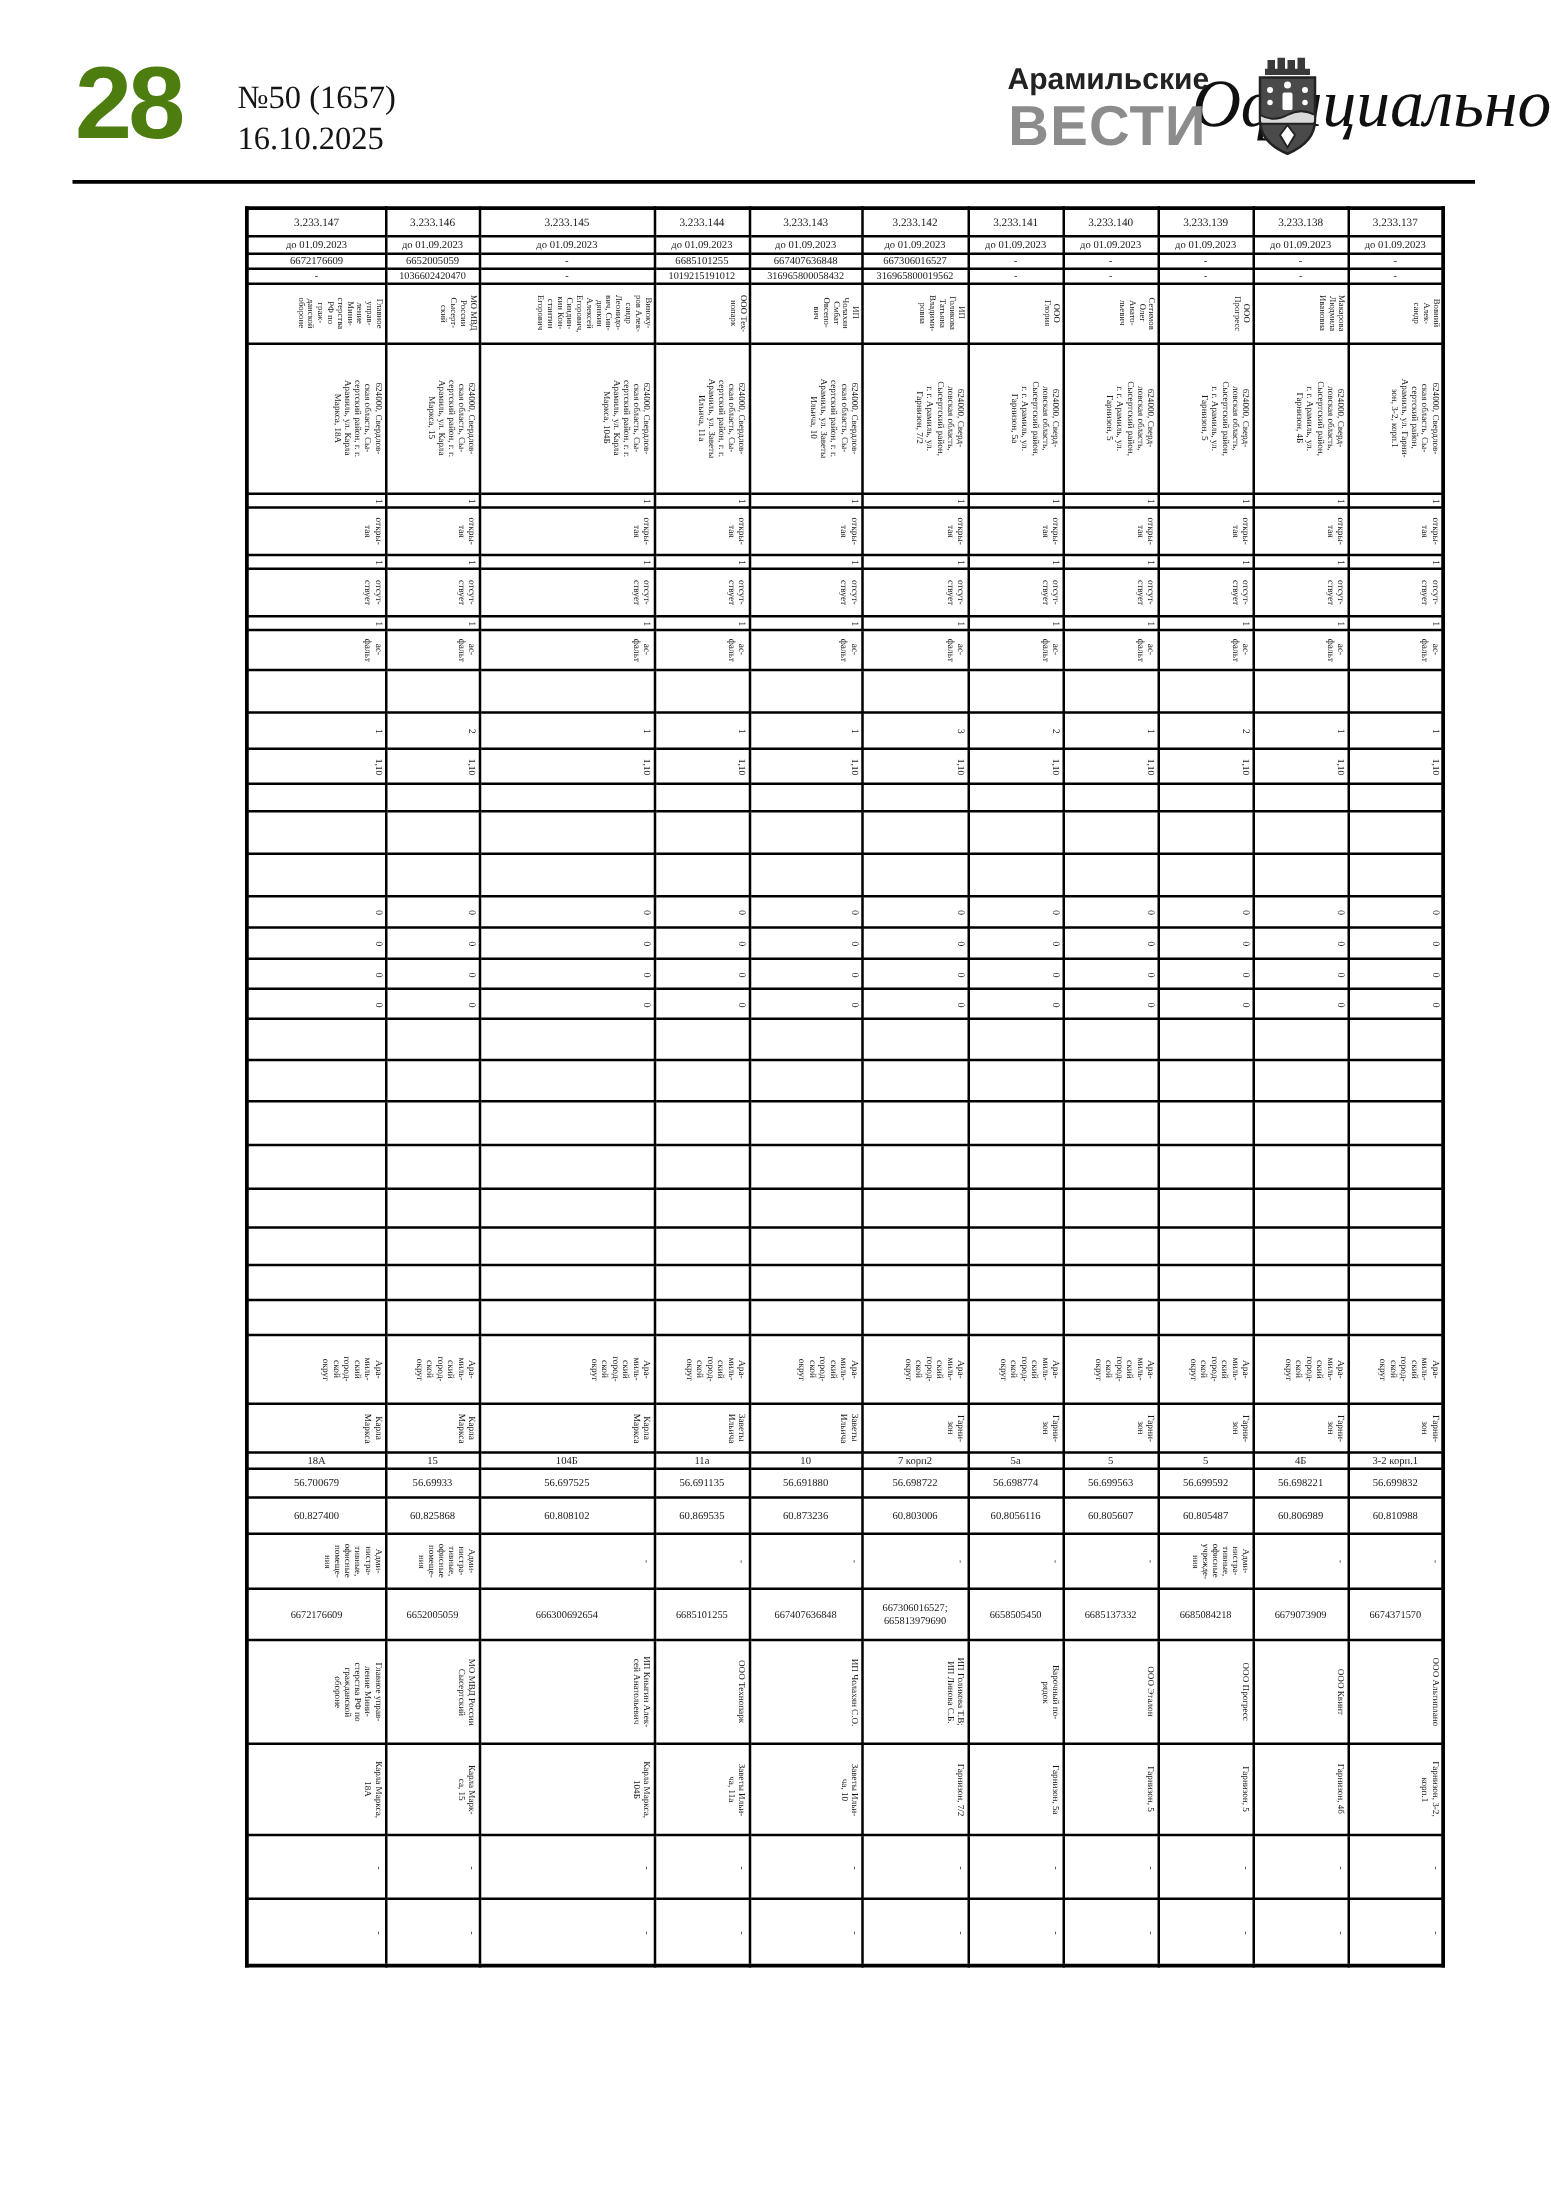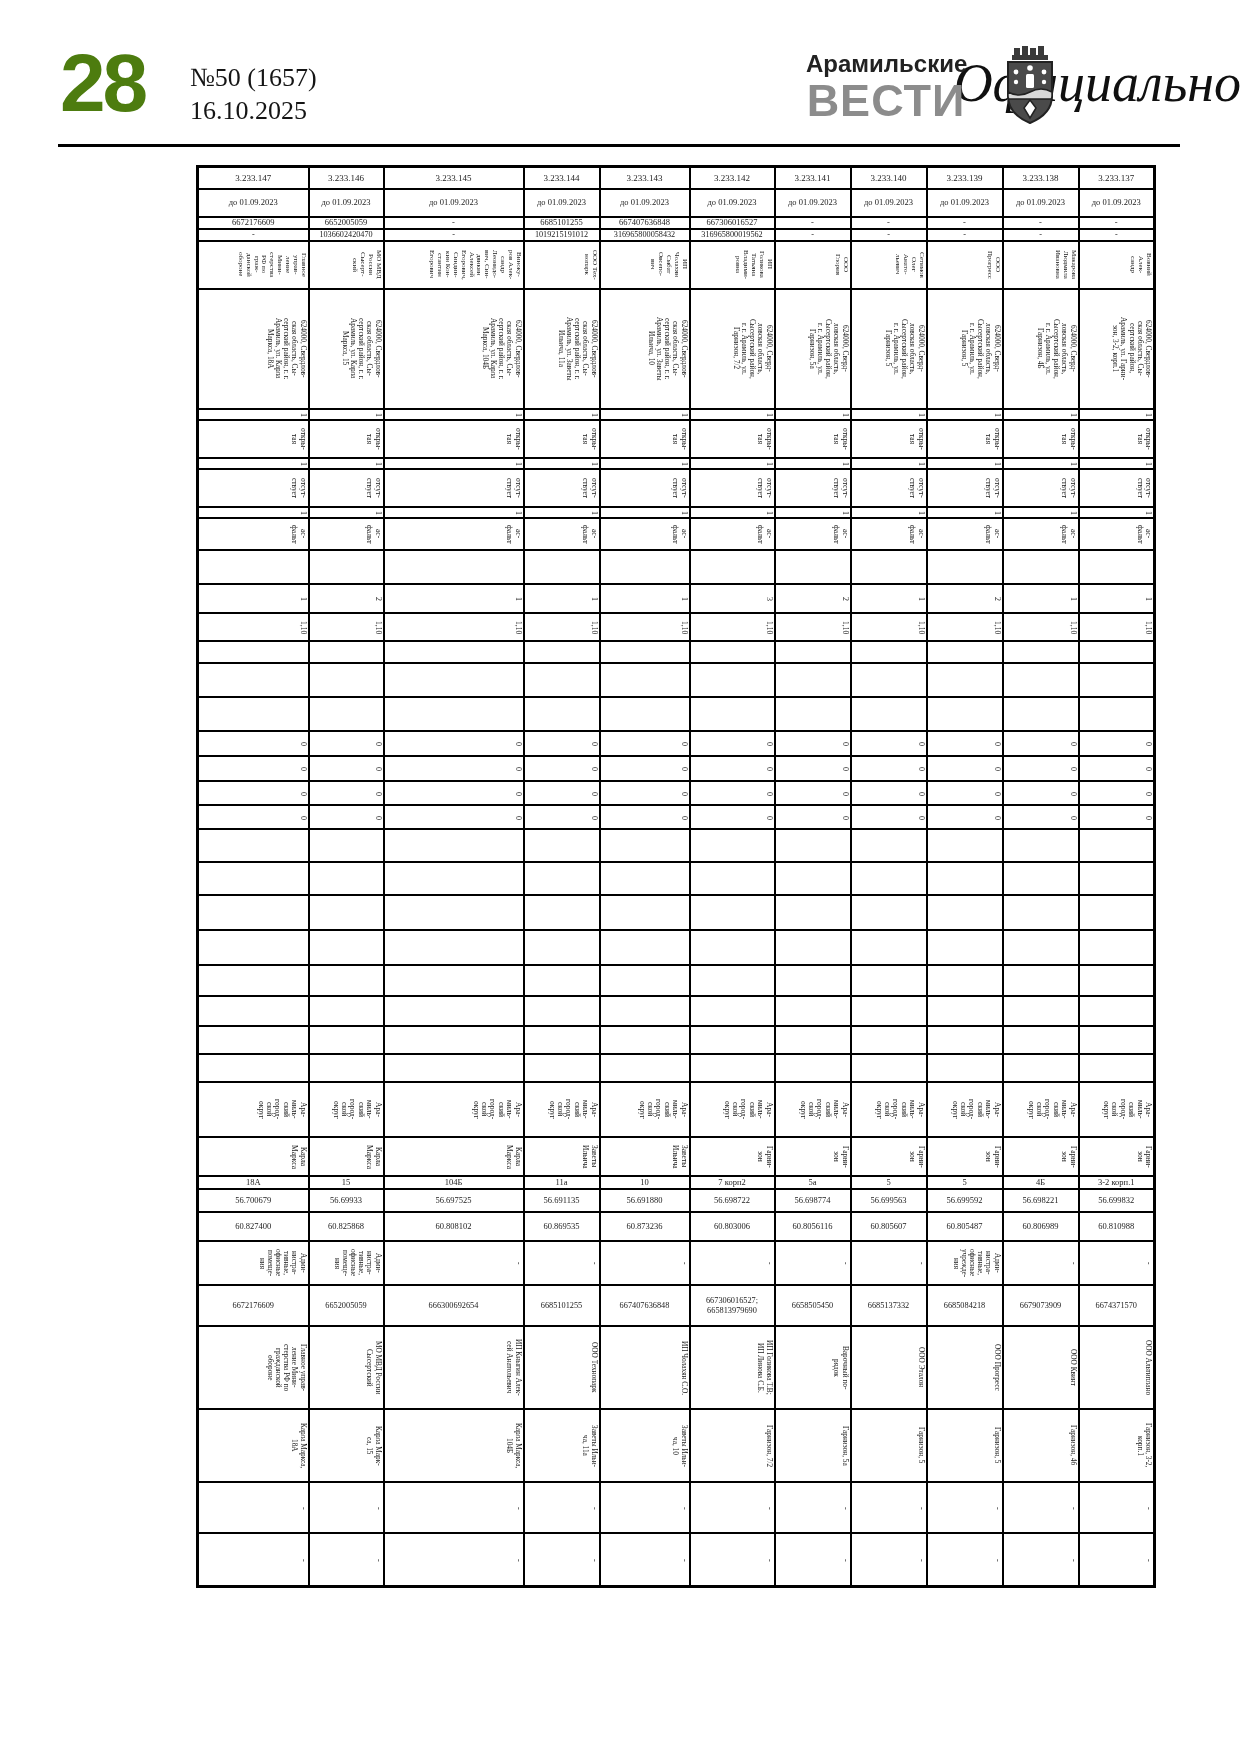--- a/index.html
+++ b/index.html
@@ -89,21 +89,21 @@
           <td style="font-size: 9px;">3.233.145</td>
           <td style="font-size: 9px;">3.233.144</td>
           <td style="font-size: 9px;">3.233.143</td>
           <td style="font-size: 9px;">3.233.142</td>
           <td style="font-size: 9px;">3.233.141</td>
           <td style="font-size: 9px;">3.233.140</td>
           <td style="font-size: 9px;">3.233.139</td>
           <td style="font-size: 9px;">3.233.138</td>
           <td style="font-size: 9px;">3.233.137</td>
         </tr>
-        <tr style="height: 28px; font-family: Liberation Serif, serif;">
+        <tr style="height: 14px; font-family: Liberation Serif, serif;">
           <td style="font-size: 8.5px;">до 01.09.2023</td>
           <td style="font-size: 8.5px;">до 01.09.2023</td>
           <td style="font-size: 8.5px;">до 01.09.2023</td>
           <td style="font-size: 8.5px;">до 01.09.2023</td>
           <td style="font-size: 8.5px;">до 01.09.2023</td>
           <td style="font-size: 8.5px;">до 01.09.2023</td>
           <td style="font-size: 8.5px;">до 01.09.2023</td>
           <td style="font-size: 8.5px;">до 01.09.2023</td>
           <td style="font-size: 8.5px;">до 01.09.2023</td>
           <td style="font-size: 8.5px;">до 01.09.2023</td>

